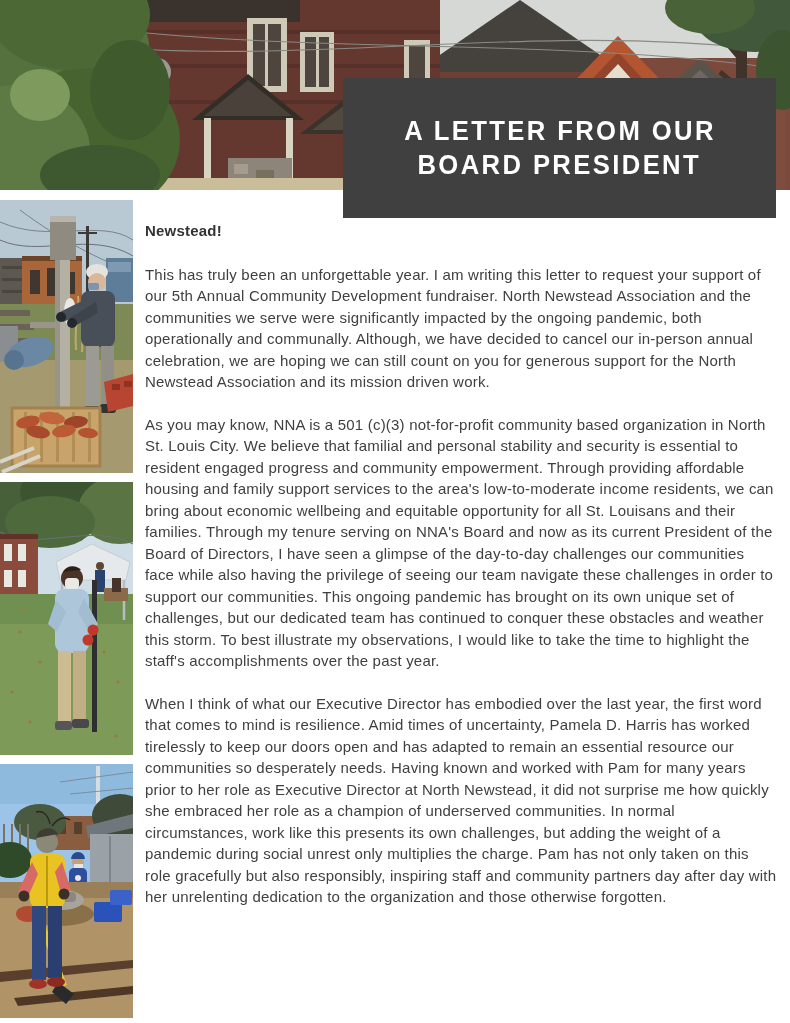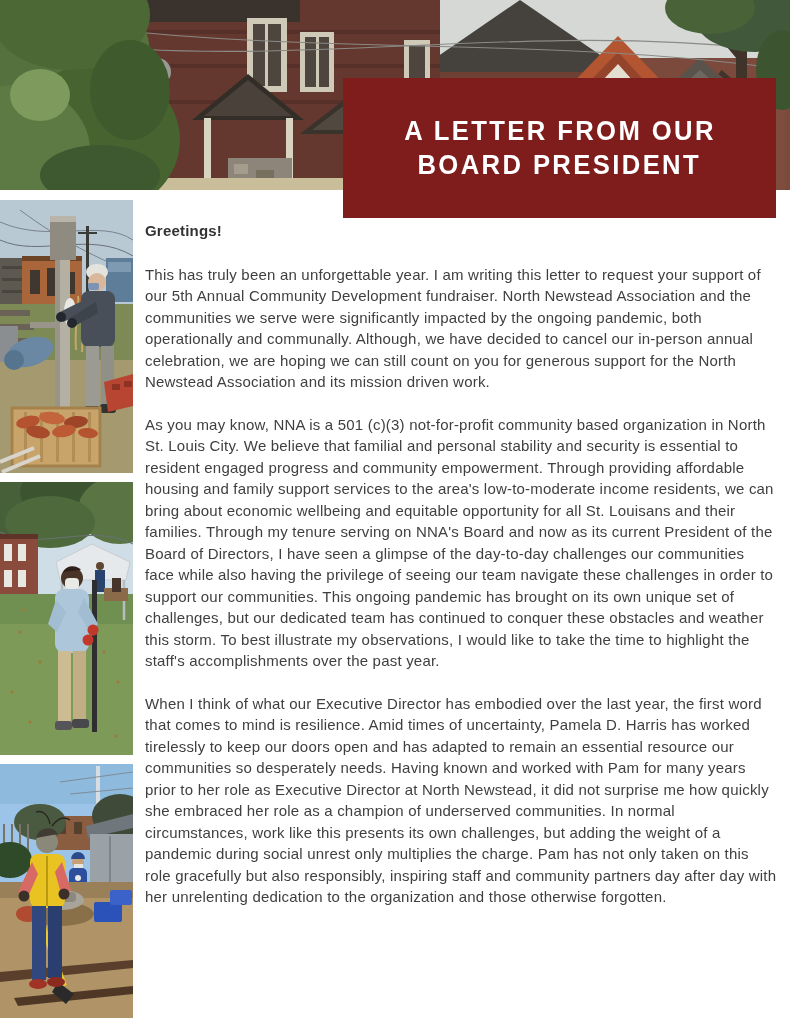--- a/index.html
+++ b/index.html
@@ -138,21 +138,21 @@
       <ellipse cx="100" cy="175" rx="60" ry="30" fill="#3e5830"></ellipse>
 
       <rect x="736" y="14" width="11" height="130" fill="#3f332a"></rect>
       <path d="M741,60 L716,30 M741,50 L768,22 M741,90 L720,72" stroke="#3f332a" stroke-width="5" fill="none"></path>
       <ellipse cx="755" cy="18" rx="60" ry="34" fill="#42583a"></ellipse>
       <ellipse cx="710" cy="8" rx="45" ry="26" fill="#4a6238"></ellipse>
       <ellipse cx="782" cy="70" rx="26" ry="40" fill="#3d5430"></ellipse>
     </svg>
   </div>
 
-  <div class="banner" style="background-color: #7f1d1d; align-items: center;">
+  <div class="banner" style="background-color: #404040; align-items: center;">
     <div class="banner-line">A LETTER FROM OUR</div>
     <div class="banner-line">BOARD PRESIDENT</div>
   </div>
 
   <div class="photo" id="photo1" aria-label="Volunteer sorting crates of sweet potatoes outdoors">
     <svg width="133" height="273" viewBox="0 0 133 273" xmlns="http://www.w3.org/2000/svg">
       <rect width="133" height="130" fill="#b9c9d4"></rect>
       <path d="M0,40 C40,58 90,30 133,56" stroke="#6a7077" stroke-width="1" fill="none"></path>
       <path d="M0,22 C50,44 100,18 133,40" stroke="#6a7077" stroke-width="0.8" fill="none"></path>
       <path d="M20,10 C60,40 100,60 133,72" stroke="#6a7077" stroke-width="0.8" fill="none"></path>
@@ -348,19 +348,19 @@
       <circle cx="24" cy="132" r="5.5" fill="#3a3028"></circle>
       <circle cx="64" cy="130" r="5.5" fill="#3a3028"></circle>
       <rect x="32" y="142" width="14" height="74" fill="#31487e"></rect>
       <rect x="48" y="142" width="14" height="72" fill="#2a3f70"></rect>
       <ellipse cx="38" cy="220" rx="9" ry="5" fill="#a03226"></ellipse>
       <ellipse cx="56" cy="218" rx="9" ry="5" fill="#8c2a20"></ellipse>
     </svg>
   </div>
 
   <div class="letter">
-    <p class="greeting">Greetings!</p>
+    <p class="greeting">Newstead!</p>
     <p>This has truly been an unforgettable year. I am writing this letter to request your support of our 5th Annual Community Development fundraiser. North Newstead Association and the communities we serve were significantly impacted by the ongoing pandemic, both operationally and communally. Although, we have decided to cancel our in-person annual celebration, we are hoping we can still count on you for generous support for the North Newstead Association and its mission driven work.</p>
     <p>As you may know, NNA is a 501 (c)(3) not-for-profit community based organization in North St. Louis City. We believe that familial and personal stability and security is essential to resident engaged progress and community empowerment. Through providing affordable housing and family support services to the area's low-to-moderate income residents, we can bring about economic wellbeing and equitable opportunity for all St. Louisans and their families. Through my tenure serving on NNA's Board and now as its current President of the Board of Directors, I have seen a glimpse of the day-to-day challenges our communities face while also having the privilege of seeing our team navigate these challenges in order to support our communities. This ongoing pandemic has brought on its own unique set of challenges, but our dedicated team has continued to conquer these obstacles and weather this storm. To best illustrate my observations, I would like to take the time to highlight the staff's accomplishments over the past year.</p>
     <p>When I think of what our Executive Director has embodied over the last year, the first word that comes to mind is resilience. Amid times of uncertainty, Pamela D. Harris has worked tirelessly to keep our doors open and has adapted to remain an essential resource our communities so desperately needs. Having known and worked with Pam for many years prior to her role as Executive Director at North Newstead, it did not surprise me how quickly she embraced her role as a champion of underserved communities. In normal circumstances, work like this presents its own challenges, but adding the weight of a pandemic during social unrest only multiplies the charge. Pam has not only taken on this role gracefully but also responsibly, inspiring staff and community partners day after day with her unrelenting dedication to the organization and those otherwise forgotten.</p>
   </div>
 
 </div>
 
 </body></html>

